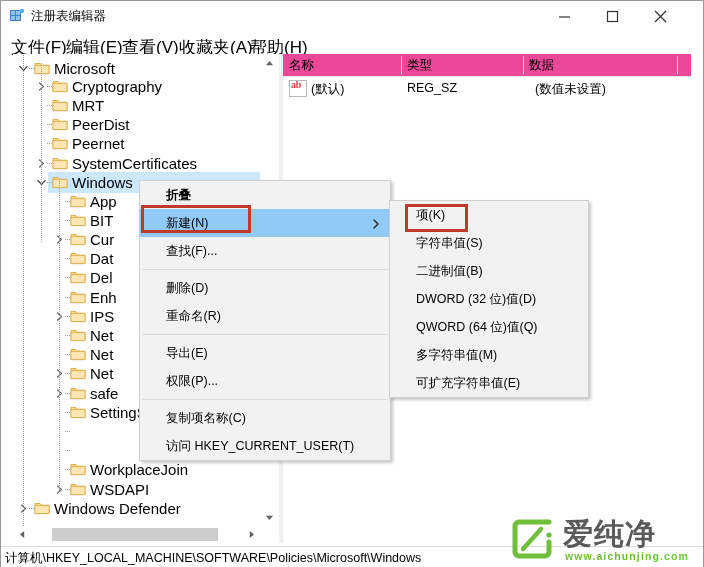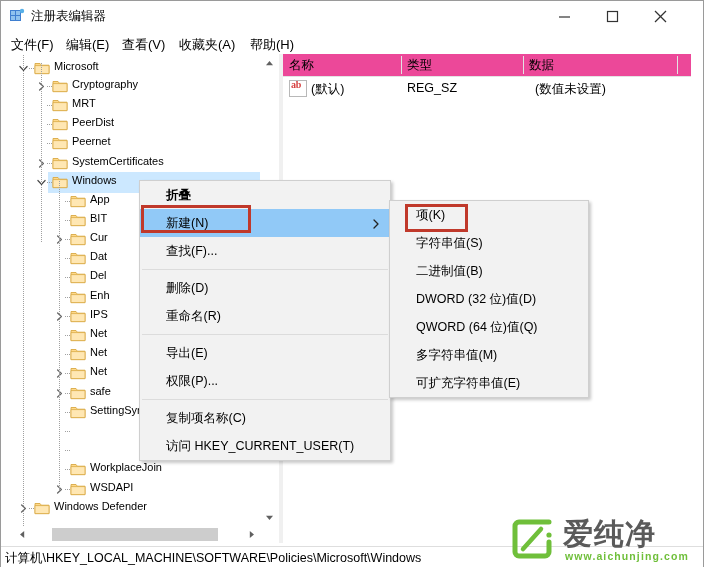--- a/index.html
+++ b/index.html
@@ -16,30 +16,30 @@
   .title-icon{position:absolute;left:8px;top:7px;width:16px;height:16px;}
   .title-text{position:absolute;left:30px;top:7px;font-size:12.5px;color:#000;white-space:nowrap;}
   .winbtn{position:absolute;top:0;width:46px;height:31px;cursor:default;}
   .winbtn .g{position:absolute;left:0;top:0;width:46px;height:31px;}
   .btn-min{left:540px;}
   .btn-max{left:588px;}
   .btn-close{left:636px;}
 
   
   .menubar{position:absolute;left:0;top:31px;width:702px;height:22px;background:#fff;}
-  .menuitem{position:absolute;top:3px;font-size:13px;color:#000;white-space:nowrap;padding:1px 2px;}
+  .menuitem{position:absolute;top:3px;font-size:17px;color:#000;white-space:nowrap;padding:1px 2px;}
 
   
   .pane-sep{position:absolute;left:276px;top:53px;width:6px;height:489px;background:#f0f0f0;}
   .treepane{position:absolute;left:12px;top:53px;width:264px;height:489px;background:#fff;border:1px solid #fff;overflow:hidden;}
   .treeclip{position:absolute;left:0;top:0;width:246px;height:471px;overflow:hidden;}
 
   
   .trow{position:absolute;left:0;height:21px;white-space:nowrap;}
-  .trow .lbl{position:absolute;top:2px;font-size:11px;color:#000;white-space:nowrap;}
+  .trow .lbl{position:absolute;top:2px;font-size:15px;color:#000;white-space:nowrap;}
   .trow.sel .selbg{position:absolute;top:0;height:21px;background:#cce8ff;}
   .chev{position:absolute;top:5px;width:11px;height:11px;}
   .folder{position:absolute;top:3px;width:16px;height:14px;}
 
   
   .vline{position:absolute;width:1px;background-image:linear-gradient(to bottom,#a0a0a0 50%,transparent 50%);background-size:1px 2px;}
   .hline{position:absolute;height:1px;background-image:linear-gradient(to right,#a0a0a0 50%,transparent 50%);background-size:2px 1px;}
 
   
   .vscroll{position:absolute;left:246px;top:0;width:17px;height:471px;background:#fff;border-left:1px solid #fff;}

